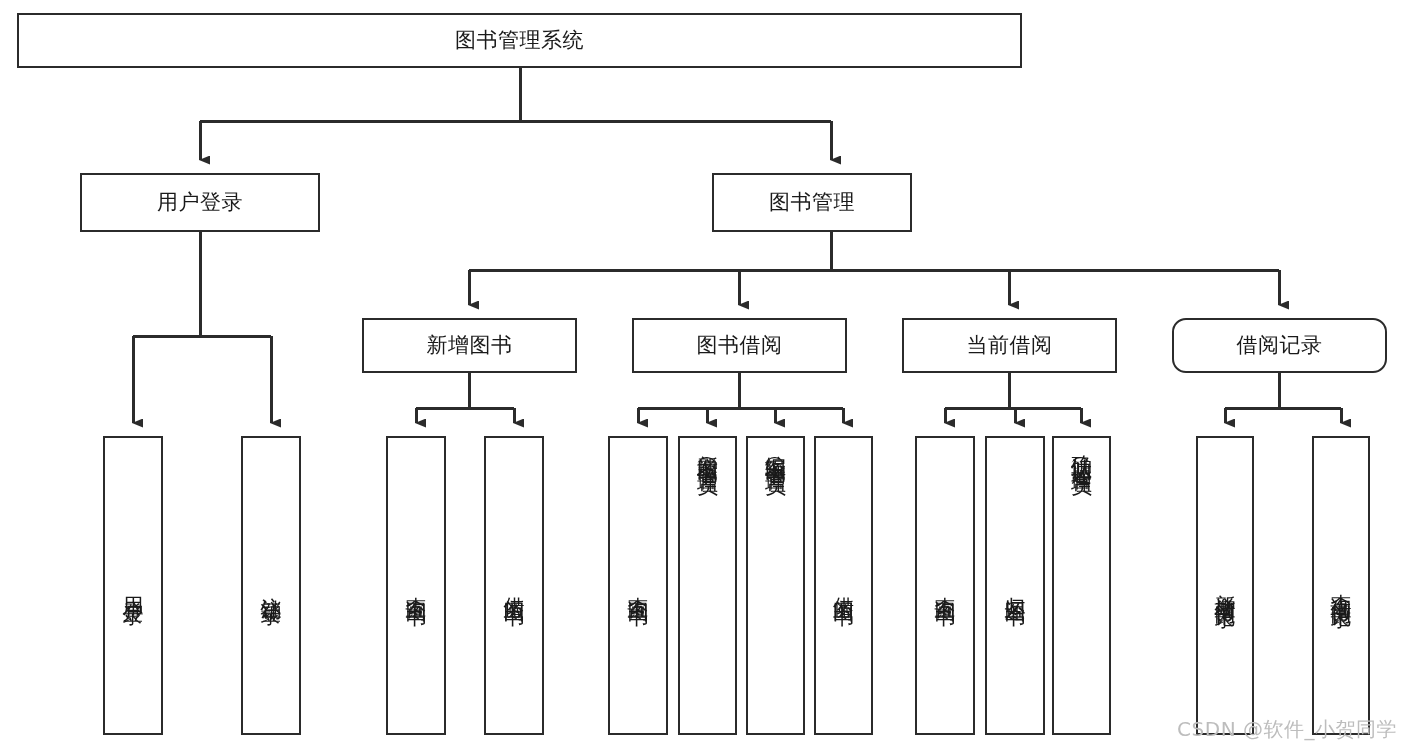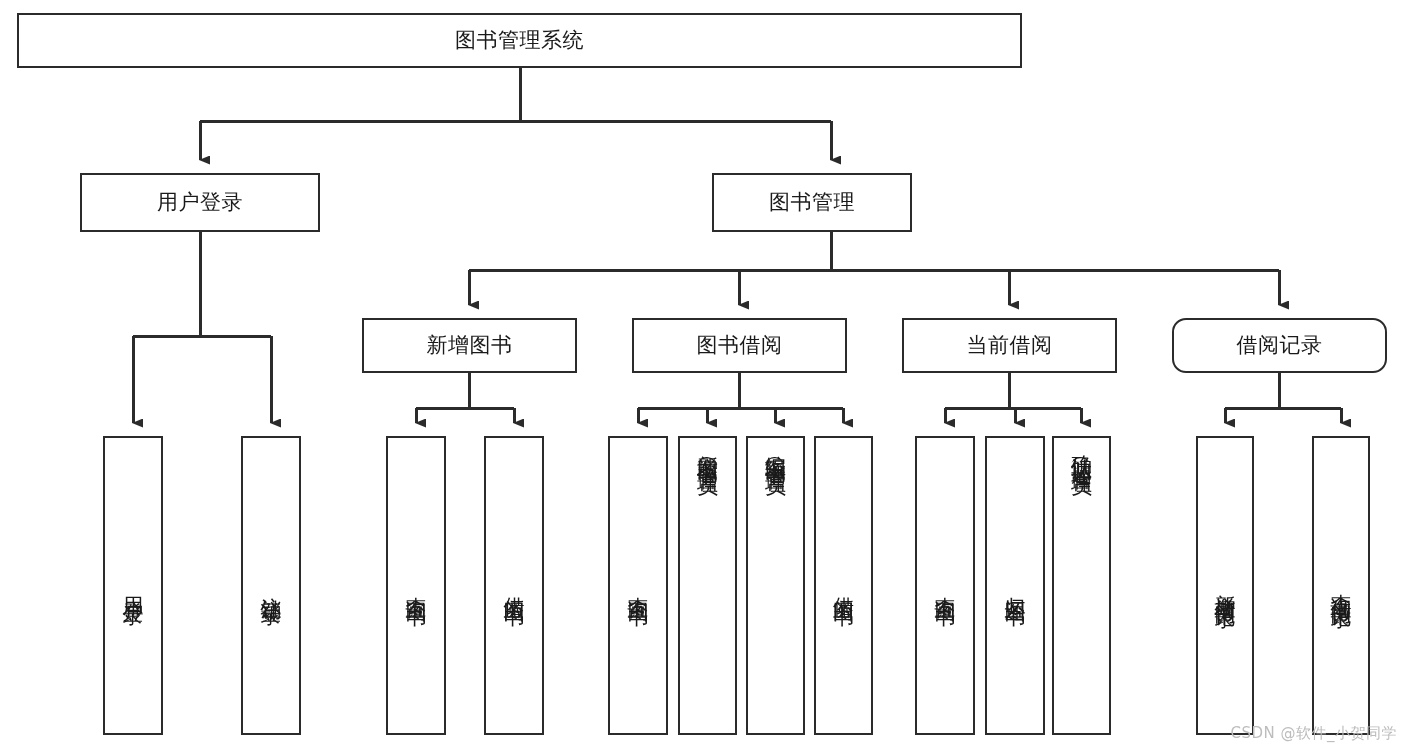--- a/index.html
+++ b/index.html
@@ -49,21 +49,21 @@
     writing-mode: vertical-rl;
     text-orientation: upright;
     letter-spacing: 3px;
     line-height: 1.05;
     white-space: nowrap;
   }
   #watermark {
     position: absolute;
     right: 8px;
     bottom: 4px;
-    font-size: 15px;
+    font-size: 20px;
     color: #bdbdbd;
     letter-spacing: 0.5px;
     white-space: nowrap;
     pointer-events: none;
   }
 </style>
 </head>
 <body>
 
 <div id="diagram-root">

